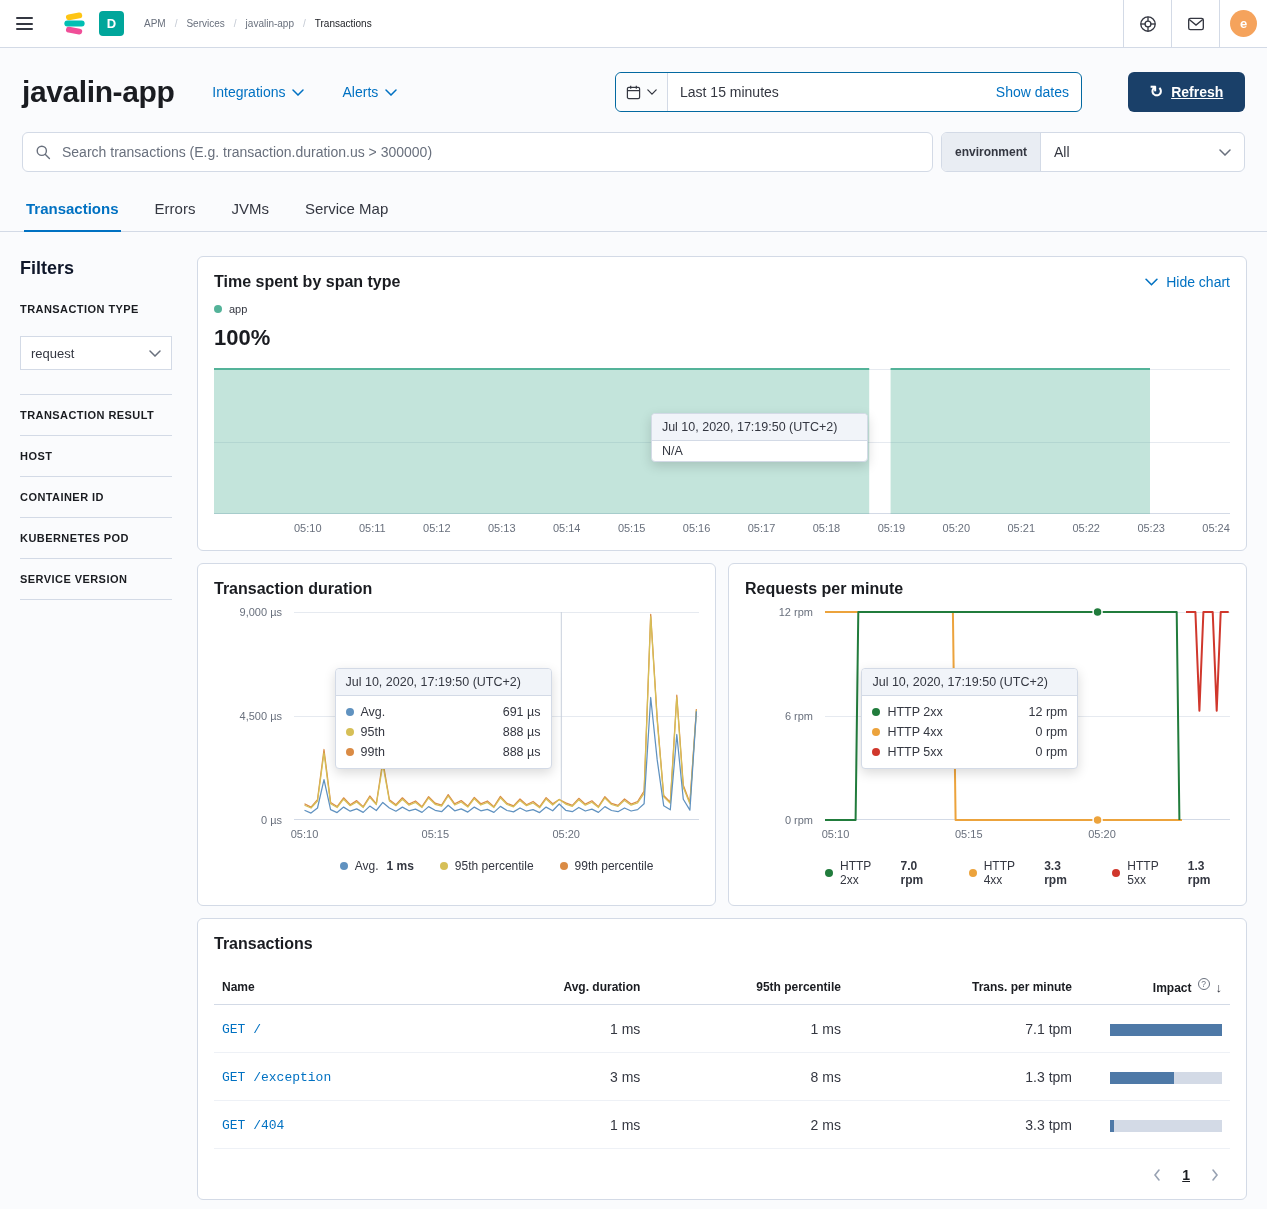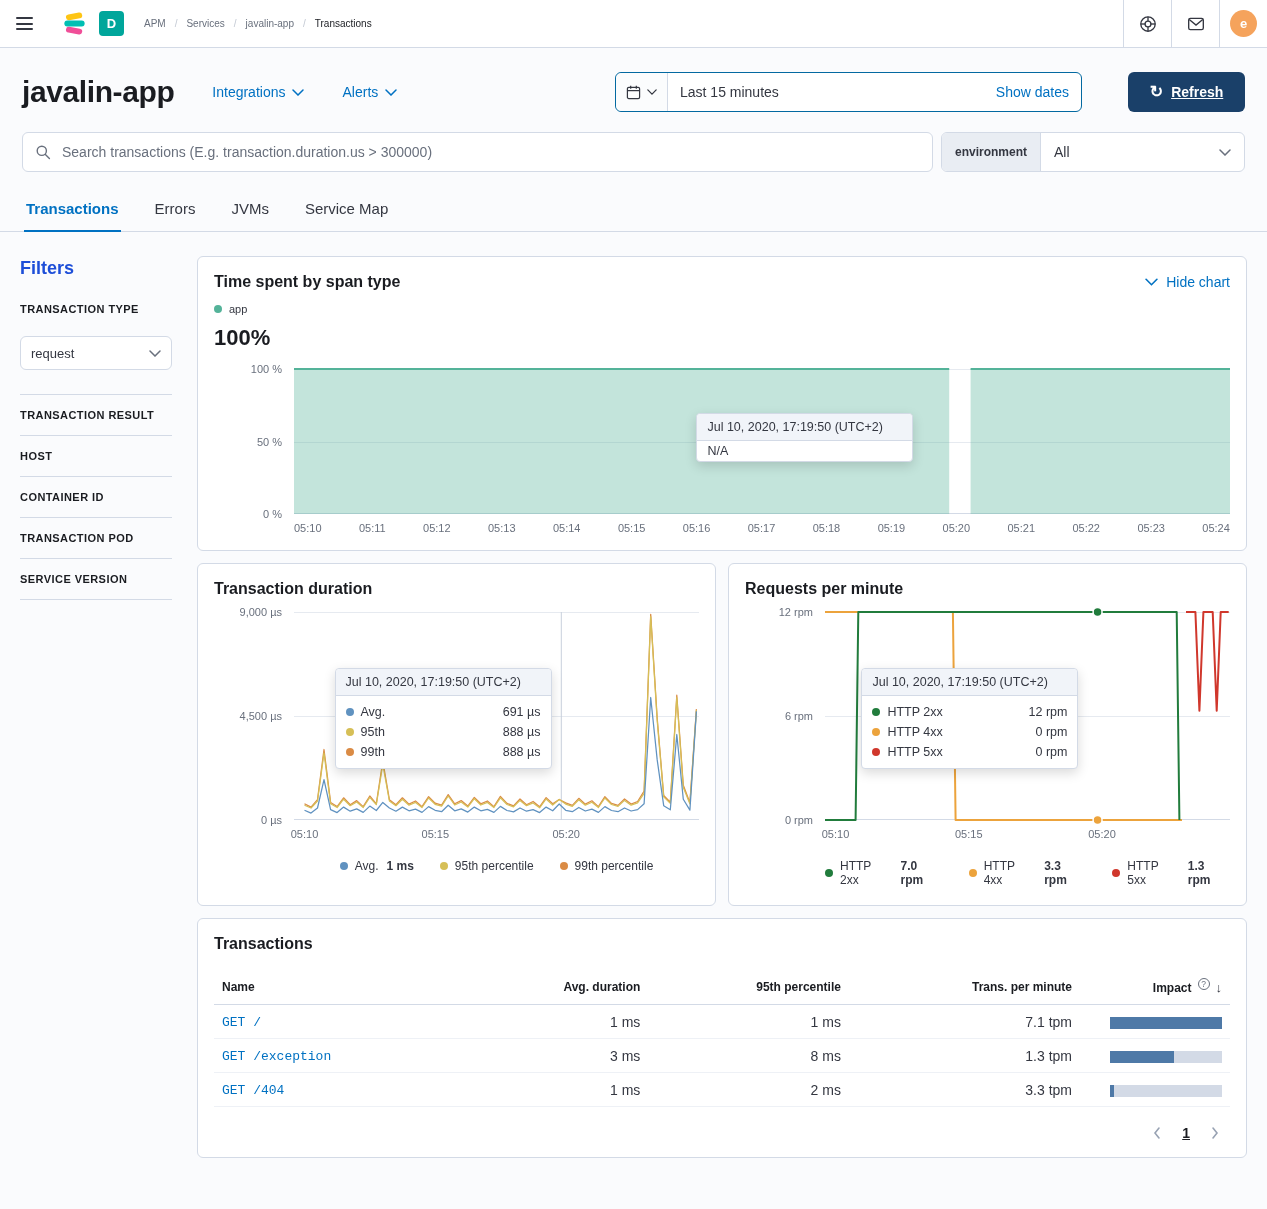--- a/index.html
+++ b/index.html
@@ -41,23 +41,23 @@
   .env-label{background:#e9edf3;display:flex;align-items:center;padding:0 13px;font-size:12px;font-weight:600;color:#343741;border-right:1px solid #d3dae6;}
   .env-select{flex:1;display:flex;align-items:center;justify-content:space-between;padding:0 13px;font-size:14px;cursor:pointer;color:#343741;}
   .chev{flex-shrink:0;}
   
   .tabs{display:flex;gap:32px;padding:0 24px;margin-top:18px;border-bottom:1px solid #d3dae6;}
   .tab{padding:10px 2px 13px;font-size:15px;color:#343741;cursor:pointer;border-bottom:2px solid transparent;margin-bottom:-1px;font-weight:500;}
   .tab.active{color:#0071c2;border-color:#0071c2;font-weight:600;}
   
   .content{display:flex;gap:25px;padding:24px 20px 16px;}
   .sidebar{width:152px;flex-shrink:0;}
-  .filters-title{font-size:18px;font-weight:700;color:#1d4ed8;margin:2px 0 24px;}
+  .filters-title{font-size:18px;font-weight:700;color:#0f172a;margin:2px 0 24px;}
   .f-label{font-size:11px;font-weight:700;color:#1a1c21;letter-spacing:.04em;margin-bottom:21px;}
-  .f-select{height:34px;border:1px solid #d3dae6;border-radius:6px;background:#fff;display:flex;align-items:center;justify-content:space-between;padding:0 10px;font-size:13px;cursor:pointer;margin-bottom:24px;}
+  .f-select{height:34px;border:1px solid #d3dae6;border-radius:0;background:#fff;display:flex;align-items:center;justify-content:space-between;padding:0 10px;font-size:13px;cursor:pointer;margin-bottom:24px;}
   .f-acc{border-top:1px solid #d3dae6;}
   .f-acc-item{padding:14px 0;border-bottom:1px solid #d3dae6;font-size:11px;font-weight:700;color:#1a1c21;letter-spacing:.04em;cursor:pointer;}
   .main{flex:1;display:flex;flex-direction:column;gap:12px;}
   .panel{background:#fff;border:1px solid #d3dae6;border-radius:6px;padding:16px;}
   .panel-head{display:flex;align-items:center;justify-content:space-between;}
   .panel-title{font-size:16px;font-weight:700;color:#1a1c21;margin:0;}
   .hide-chart{display:flex;align-items:center;gap:8px;color:#0071c2;font-size:14px;cursor:pointer;text-decoration:none;}
   .legend-sm{display:flex;gap:14px;margin-top:12px;font-size:11px;color:#343741;align-items:flex-end;}
   .dot{width:8px;height:8px;border-radius:50%;display:inline-block;flex-shrink:0;}
   .big-value{font-size:22px;font-weight:700;color:#1a1c21;margin:10px 0 18px;}
@@ -86,21 +86,21 @@
   .tt-span{left:43%;top:30%;}
   .tt-dur{left:10%;top:56px;}
   .tt-rpm{left:9%;top:56px;}
   .chart-legend{display:flex;justify-content:center;gap:26px;margin:16px 0 2px 80px;font-size:12px;color:#343741;align-items:center;}
   .legend-item{display:flex;align-items:center;gap:7px;cursor:pointer;}
   .lv{font-weight:700;margin-left:1px;}
   
   .tx-table{width:100%;border-collapse:collapse;margin-top:16px;}
   .tx-table th{font-size:12px;font-weight:600;color:#1a1c21;padding:9px 8px;border-bottom:1px solid #d3dae6;text-align:right;white-space:nowrap;}
   .tx-table th.name{text-align:left;}
-  .tx-table td{padding:8px 8px;border-bottom:1px solid #eef1f6;font-size:14px;text-align:right;color:#343741;}
+  .tx-table td{padding:15px 8px;border-bottom:1px solid #eef1f6;font-size:14px;text-align:right;color:#343741;}
   .tx-table td.name{text-align:left;}
   .tx-link{font-family:"Liberation Mono","DejaVu Sans Mono",monospace;font-size:13px;color:#0071c2;text-decoration:none;cursor:pointer;}
   .impact-cell{width:150px;}
   .impact-track{display:inline-block;width:112px;height:12px;vertical-align:middle;overflow:hidden;}
   .impact-fill{height:100%;}
   .qmark{display:inline-flex;width:12px;height:12px;border:1px solid #69707d;border-radius:50%;font-size:8.5px;color:#69707d;align-items:center;justify-content:center;margin:0 3px 0 6px;vertical-align:super;font-weight:400;}
   .sort-arrow{font-size:13px;margin-left:3px;color:#343741;font-weight:400;}
   .pagination{display:flex;justify-content:flex-end;align-items:center;gap:20px;margin-top:18px;padding-right:10px;}
   .pg-btn{background:none;border:none;cursor:pointer;padding:0;display:flex;align-items:center;}
   .pg-num{background:none;border:none;font-size:14px;font-weight:700;color:#1a1c21;text-decoration:underline;cursor:pointer;padding:0;}
@@ -226,21 +226,21 @@
     <div class="f-select">
       <span>request</span>
       <svg class="chev" width="12" height="7" viewBox="0 0 12 7">
           <polyline points="1,1 6,6 11,1" fill="none" stroke="#69707d" stroke-width="1.5" stroke-linecap="round"></polyline>
         </svg>
     </div>
     <div class="f-acc">
       <div class="f-acc-item">TRANSACTION RESULT</div>
       <div class="f-acc-item">HOST</div>
       <div class="f-acc-item">CONTAINER ID</div>
-      <div class="f-acc-item">TRANSACTION POD</div>
+      <div class="f-acc-item">KUBERNETES POD</div>
       <div class="f-acc-item">SERVICE VERSION</div>
     </div>
   </aside>
 
   <div class="main">
 
     <section class="panel">
       <div class="panel-head">
         <h2 class="panel-title">Time spent by span type</h2>
         <a class="hide-chart">
@@ -251,25 +251,20 @@
         </a>
       </div>
       <div class="legend-sm">
         <span class="legend-item">
           <i class="dot" style="background: rgb(84, 179, 153);"></i>
           <span>app</span>
         </span>
       </div>
       <div class="big-value">100%</div>
       <div class="chart">
-        <div class="yaxis h145">
-          <span class="yt0">100 %</span>
-          <span class="yt1">50 %</span>
-          <span class="yt2">0 %</span>
-        </div>
         <div class="plot h145">
           <div class="grid g0"></div>
           <div class="grid g1"></div>
           <div class="grid g2"></div>
           <svg class="plot-svg">
               <polygon points="0.0,0.0 655.2,0.0 655.2,145 0.0,145" fill="rgba(84,179,153,0.35)" stroke="none"></polygon>
               <polyline points="0.0,0.0 655.2,0.0" fill="none" stroke="#54B399" stroke-width="2"></polyline>
               <polygon points="676.6,0.0 936.0,0.0 936.0,145 676.6,145" fill="rgba(84,179,153,0.35)" stroke="none"></polygon>
               <polyline points="676.6,0.0 936.0,0.0" fill="none" stroke="#54B399" stroke-width="2"></polyline>
             </svg>

